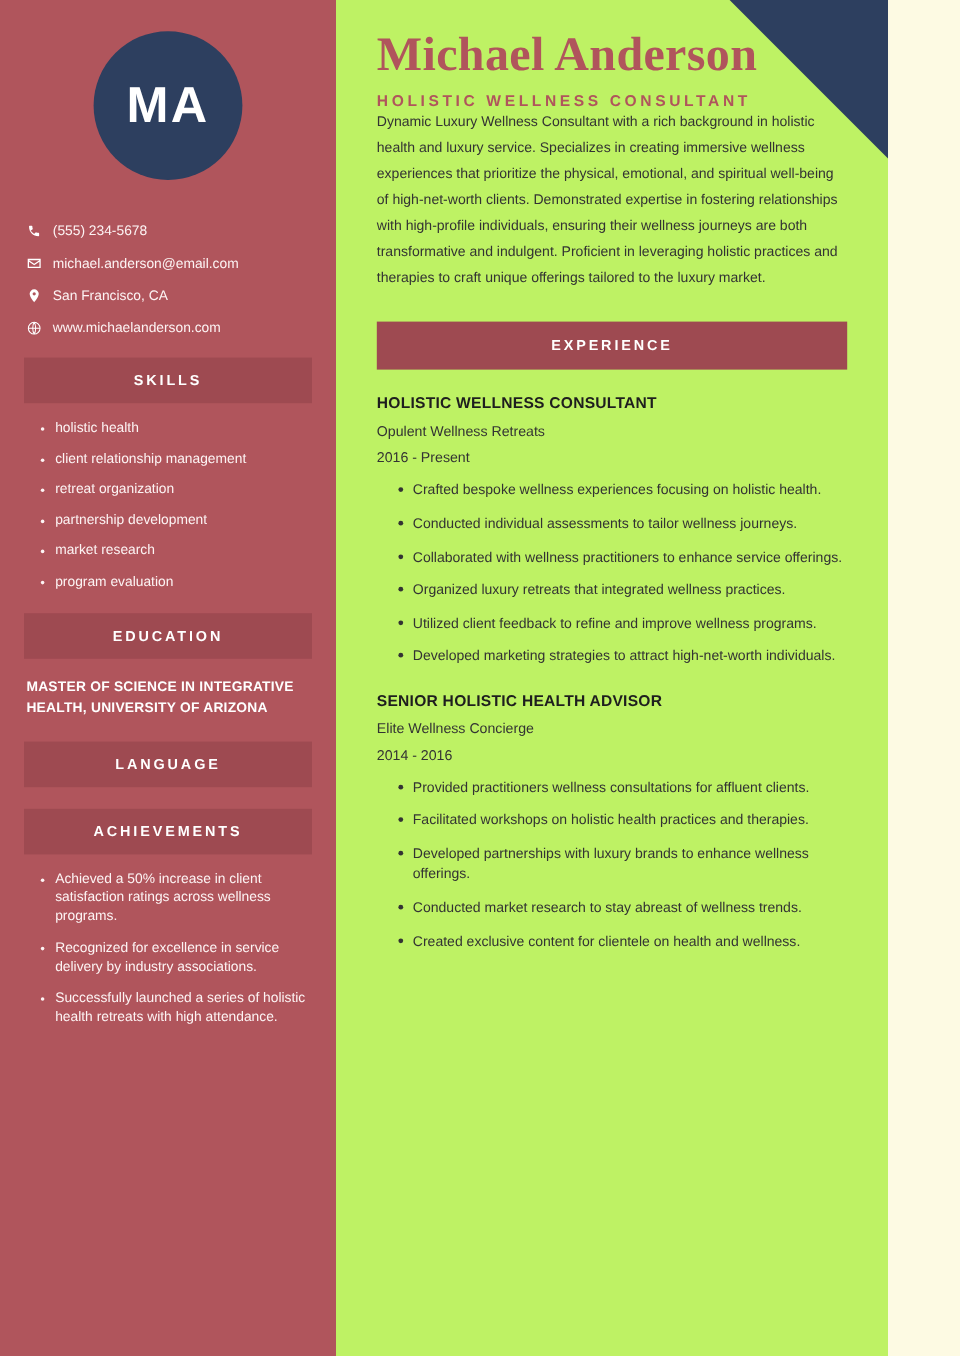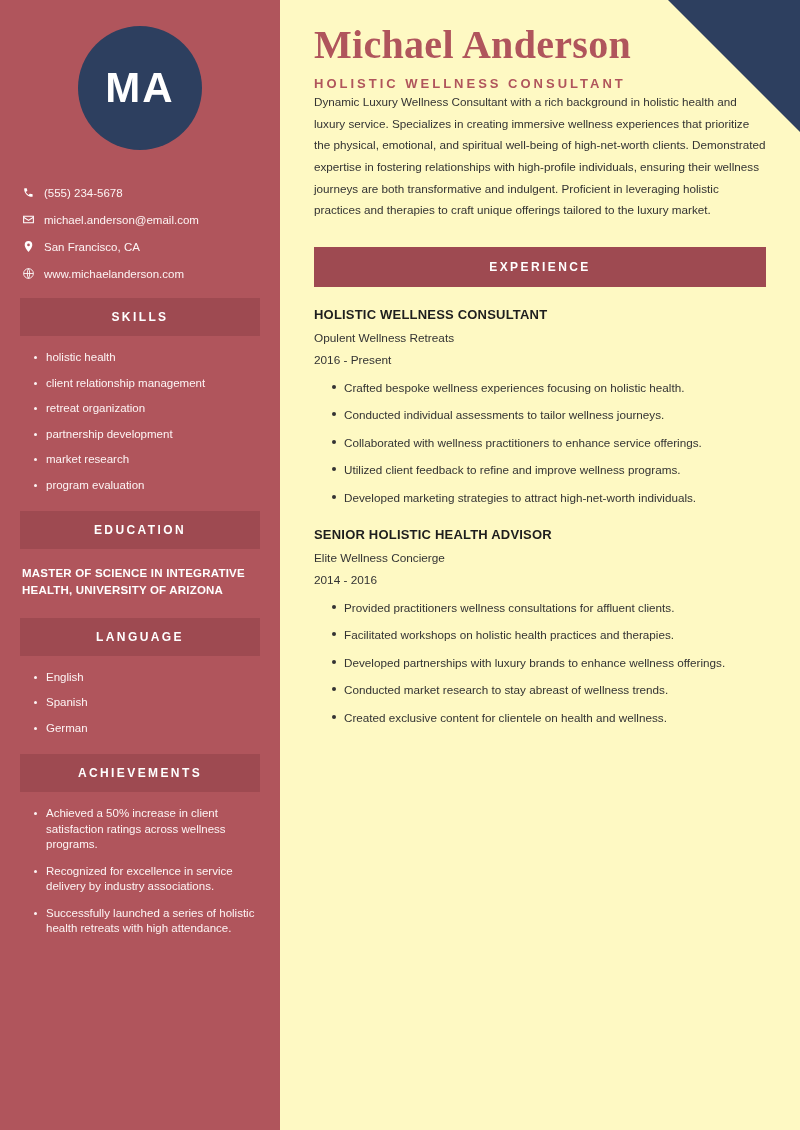--- a/index.html
+++ b/index.html
@@ -4,23 +4,23 @@
 <style>
   * { box-sizing: border-box; margin: 0; padding: 0; }
   html, body {
     width: 800px; height: 1130px;
     font-family: "Liberation Sans", sans-serif;
     background: #fdfae3;
     overflow: hidden;
   }
   .page {
     position: relative;
-    width: 800px; height: 1130px;
+    width: 740px; height: 1130px;
     display: flex;
-    background: #fef9c3;
+    background: #bef264;
     overflow: hidden;
   }
 
   
   .sidebar {
     width: 280px;
     flex: 0 0 280px;
     background: #b0555c;
     color: #ffffff;
     padding: 0 20px;
@@ -246,25 +246,20 @@
       <li>program evaluation</li>
     </ul>
 
     <div class="side-heading">EDUCATION</div>
     <div class="edu-block">
       <div class="edu-line">MASTER OF SCIENCE IN INTEGRATIVE</div>
       <div class="edu-line">HEALTH, UNIVERSITY OF ARIZONA</div>
     </div>
 
     <div class="side-heading">LANGUAGE</div>
-    <ul class="side-list">
-      <li>English</li>
-      <li>Spanish</li>
-      <li>German</li>
-    </ul>
 
     <div class="side-heading">ACHIEVEMENTS</div>
     <ul class="side-list ach-list">
       <li>Achieved a 50% increase in client satisfaction ratings across wellness programs.</li>
       <li>Recognized for excellence in service delivery by industry associations.</li>
       <li>Successfully launched a series of holistic health retreats with high attendance.</li>
     </ul>
 
   </aside>
 
@@ -279,20 +274,21 @@
     <div class="main-heading">EXPERIENCE</div>
 
     <div class="job">
       <div class="job-title">HOLISTIC WELLNESS CONSULTANT</div>
       <div class="job-company">Opulent Wellness Retreats</div>
       <div class="job-dates">2016 - Present</div>
       <ul class="job-list">
         <li>Crafted bespoke wellness experiences focusing on holistic health.</li>
         <li>Conducted individual assessments to tailor wellness journeys.</li>
         <li>Collaborated with wellness practitioners to enhance service offerings.</li>
+        <li>Organized luxury retreats that integrated wellness practices.</li>
         <li>Utilized client feedback to refine and improve wellness programs.</li>
         <li>Developed marketing strategies to attract high-net-worth individuals.</li>
       </ul>
     </div>
 
     <div class="job">
       <div class="job-title">SENIOR HOLISTIC HEALTH ADVISOR</div>
       <div class="job-company">Elite Wellness Concierge</div>
       <div class="job-dates">2014 - 2016</div>
       <ul class="job-list">

